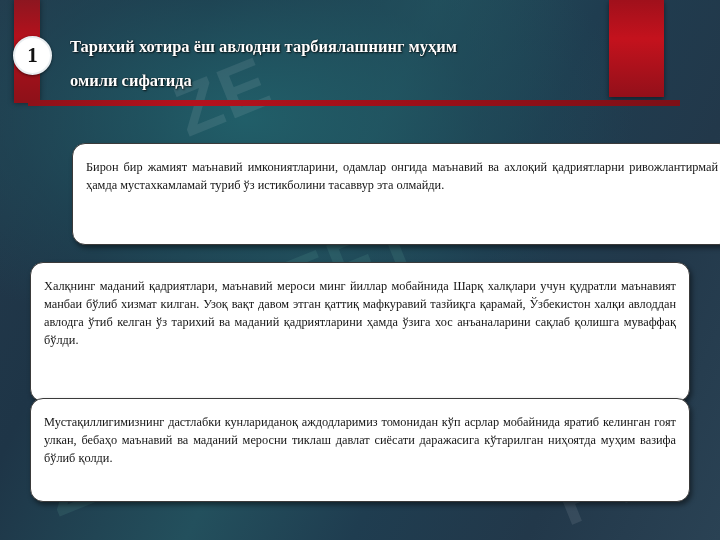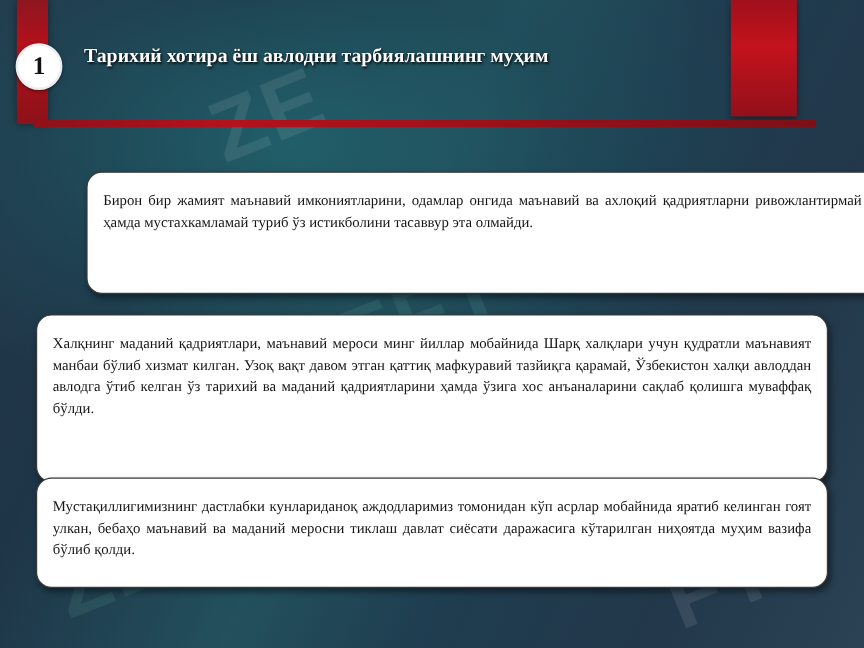--- a/index.html
+++ b/index.html
@@ -119,21 +119,21 @@
     color: #151515;
     font-family: "Liberation Serif", serif;
     font-size: 12.3px;
     line-height: 1.47;
     text-align: justify;
     text-align-last: left;
   }
   #box1 { top: 143px; height: 102px; margin-left: 42px; }
   #box2 { top: 262px; height: 140px; }
   #box2 p { text-align: justify; }
-  #box3 { top: 398px; height: 92px; }
+  #box3 { top: 398px; height: 104px; }
 </style>
 </head>
 <body>
 
 <div id="slide">
 
   <div class="wm" style="left:175px; top:60px;">ZE</div>
   <div class="wm g" style="left:235px; top:235px;">ZEFT</div>
   <div class="wm" style="left:465px; top:290px;">FE</div>
   <div class="wm g" style="left:45px;  top:440px;">ZE</div>
@@ -144,20 +144,21 @@
     <div class="red-bar-left"></div>
     <div class="red-bar-right"></div>
     <div class="red-rule"></div>
 
     <div class="badge">
       <span>1</span>
     </div>
 
     <div id="slide-title">
       <span>Тарихий хотира ёш авлодни тарбиялашнинг муҳим</span>
+      <span class="ln2">омили сифатида</span>
     </div>
   </div>
 
   <div class="box" id="box1">
     <p>Бирон бир жамият маънавий имкониятларини, одамлар онгида маънавий ва ахлоқий қадриятларни ривожлантирмай ҳамда мустахкамламай туриб ўз истикболини тасаввур эта олмайди.</p>
   </div>
 
   <div class="box" id="box2">
     <p>Халқнинг маданий қадриятлари, маънавий мероси минг йиллар мобайнида Шарқ халқлари учун қудратли маънавият манбаи бўлиб хизмат килган. Узоқ вақт давом этган қаттиқ мафкуравий тазйиқга қарамай, Ўзбекистон халқи авлоддан авлодга ўтиб келган ўз тарихий ва маданий қадриятларини ҳамда ўзига хос анъаналарини сақлаб қолишга муваффақ бўлди.</p>
   </div>

